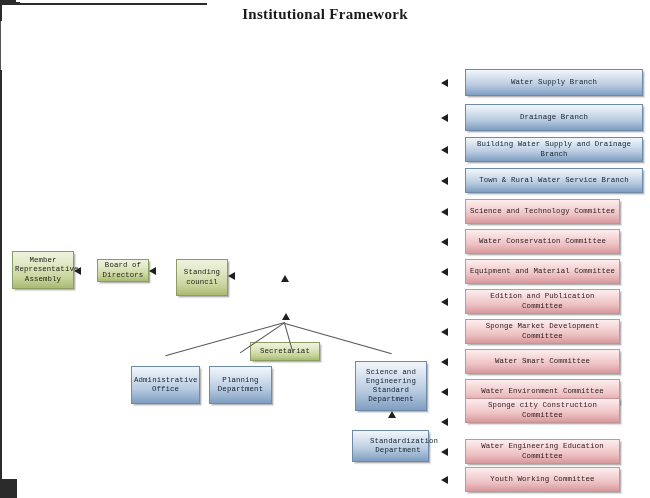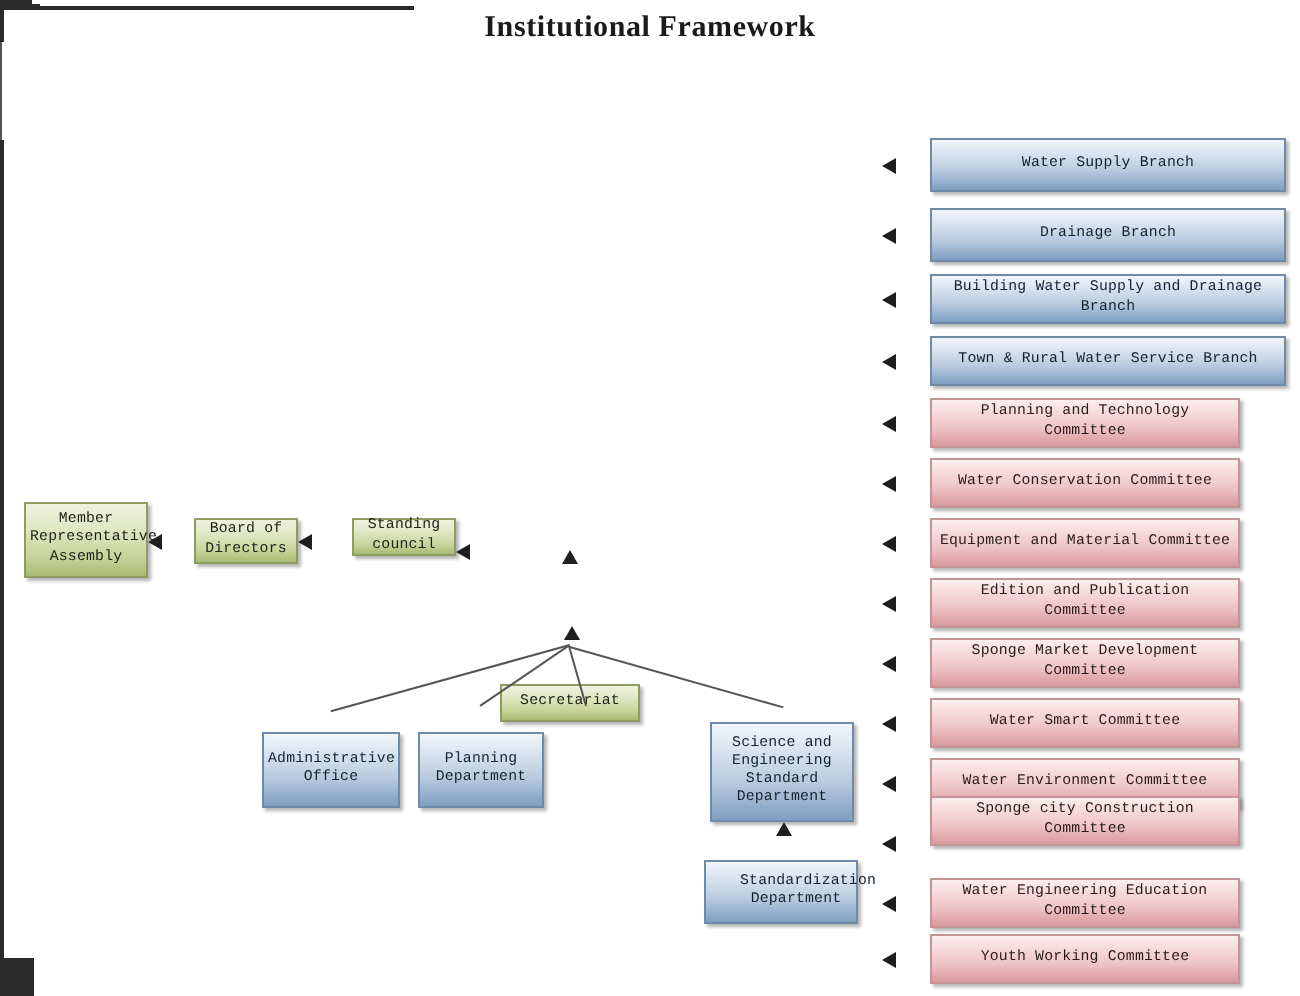--- a/index.html
+++ b/index.html
@@ -94,21 +94,21 @@
   <div id="title">Institutional Framework</div>
 
   <div class="node green" style="left:12px; top:251px; width:62px; height:38px;">
     <span>Member Representative Assembly</span>
   </div>
 
   <div class="node green" style="left:97px; top:259px; width:52px; height:23px;">
     <span>Board of Directors</span>
   </div>
 
-  <div class="node green" style="left:176px; top:259px; width:52px; height:19px;">
+  <div class="node green" style="left:176px; top:259px; width:52px; height:37px;">
     <span>Standing council</span>
   </div>
 
   <div class="node green" style="left:250px; top:298px; width:70px; height:19px;margin-top:44px;">
     <span>Secretariat</span>
   </div>
 
   <div class="lead" style="left:81px; top:270px; width:16px;"></div>
   <div class="arrow arrow-left" style="left:74px; top:266.5px;"></div>
 
@@ -176,21 +176,21 @@
 
   <div class="lead" style="left:448px; top:180px; width:17px;"></div>
   <div class="arrow arrow-left" style="left:441px; top:176.5px;"></div>
   <div class="node blue" style="left:465px; top:168px; width:178px; height:25px;">
     <span>Town &amp; Rural Water Service Branch</span>
   </div>
 
   <div class="lead" style="left:448px; top:211px; width:17px;"></div>
   <div class="arrow arrow-left" style="left:441px; top:207.5px;"></div>
   <div class="node pink" style="left:465px; top:199px; width:155px; height:25px;">
-    <span>Planning and Technology Committee</span>
+    <span>Science and Technology Committee</span>
   </div>
 
   <div class="lead" style="left:448px; top:241px; width:17px;"></div>
   <div class="arrow arrow-left" style="left:441px; top:237.5px;"></div>
   <div class="node pink" style="left:465px; top:229px; width:155px; height:25px;">
     <span>Water Conservation Committee</span>
   </div>
 
   <div class="lead" style="left:448px; top:271px; width:17px;"></div>
   <div class="arrow arrow-left" style="left:441px; top:267.5px;"></div>

